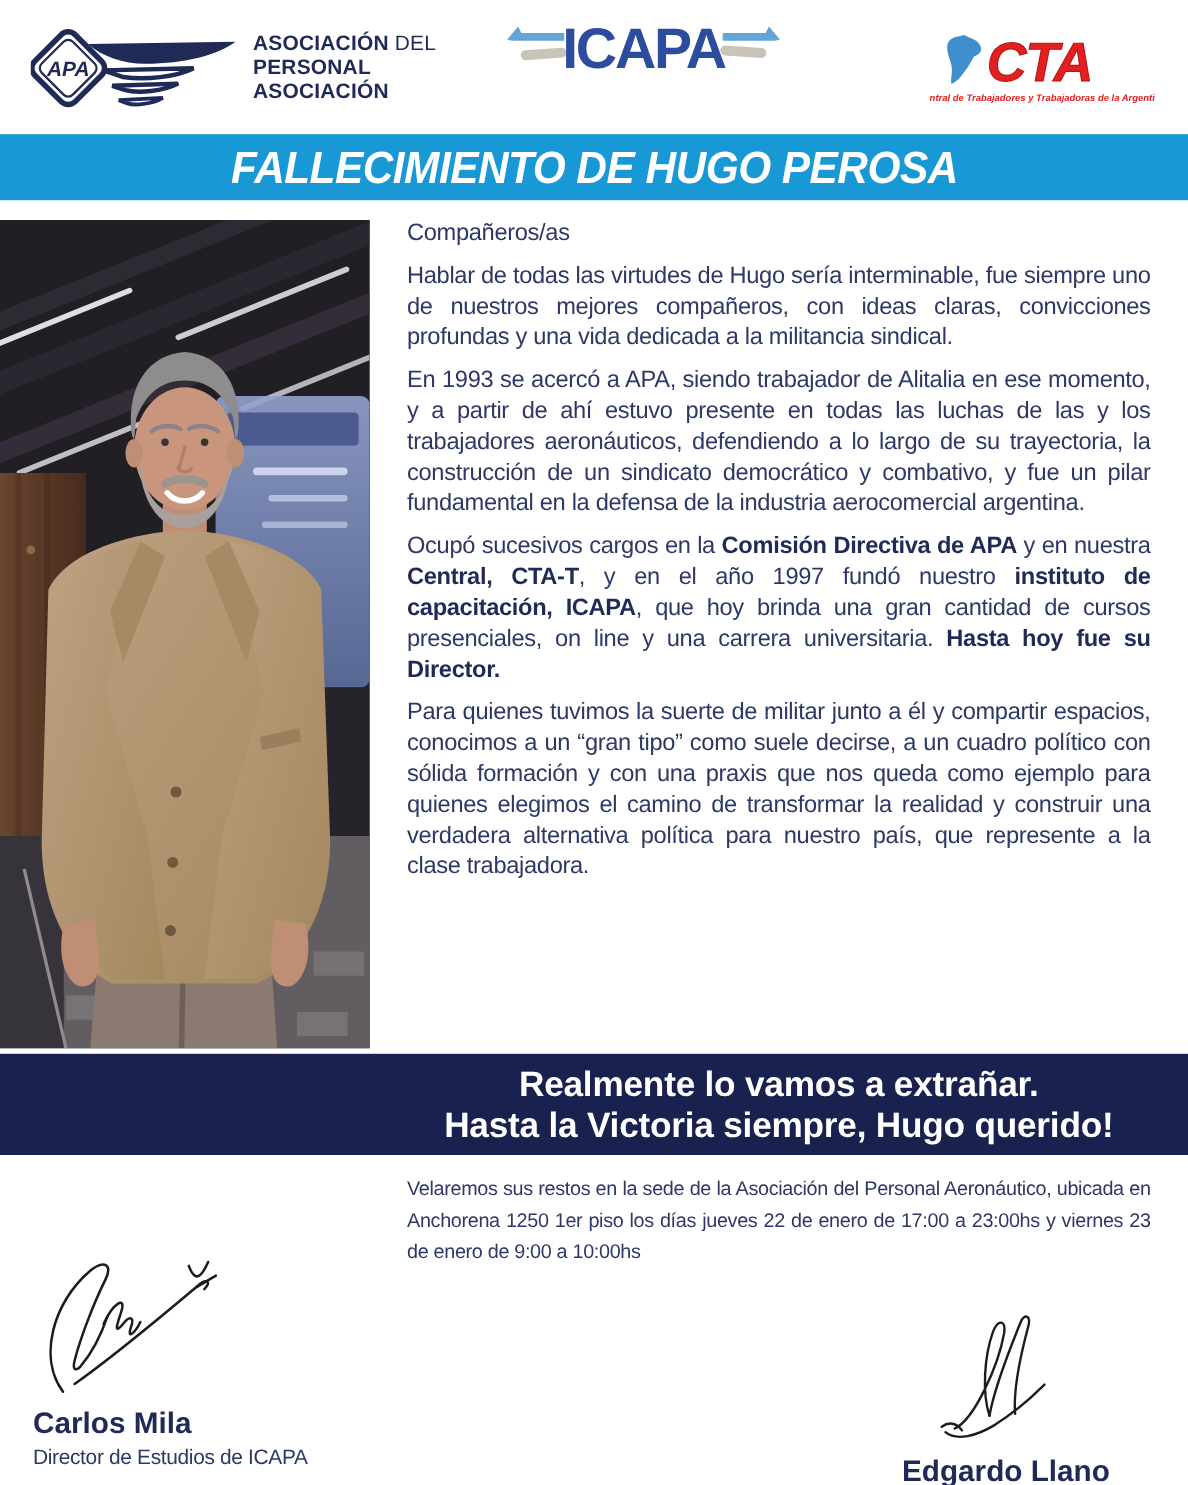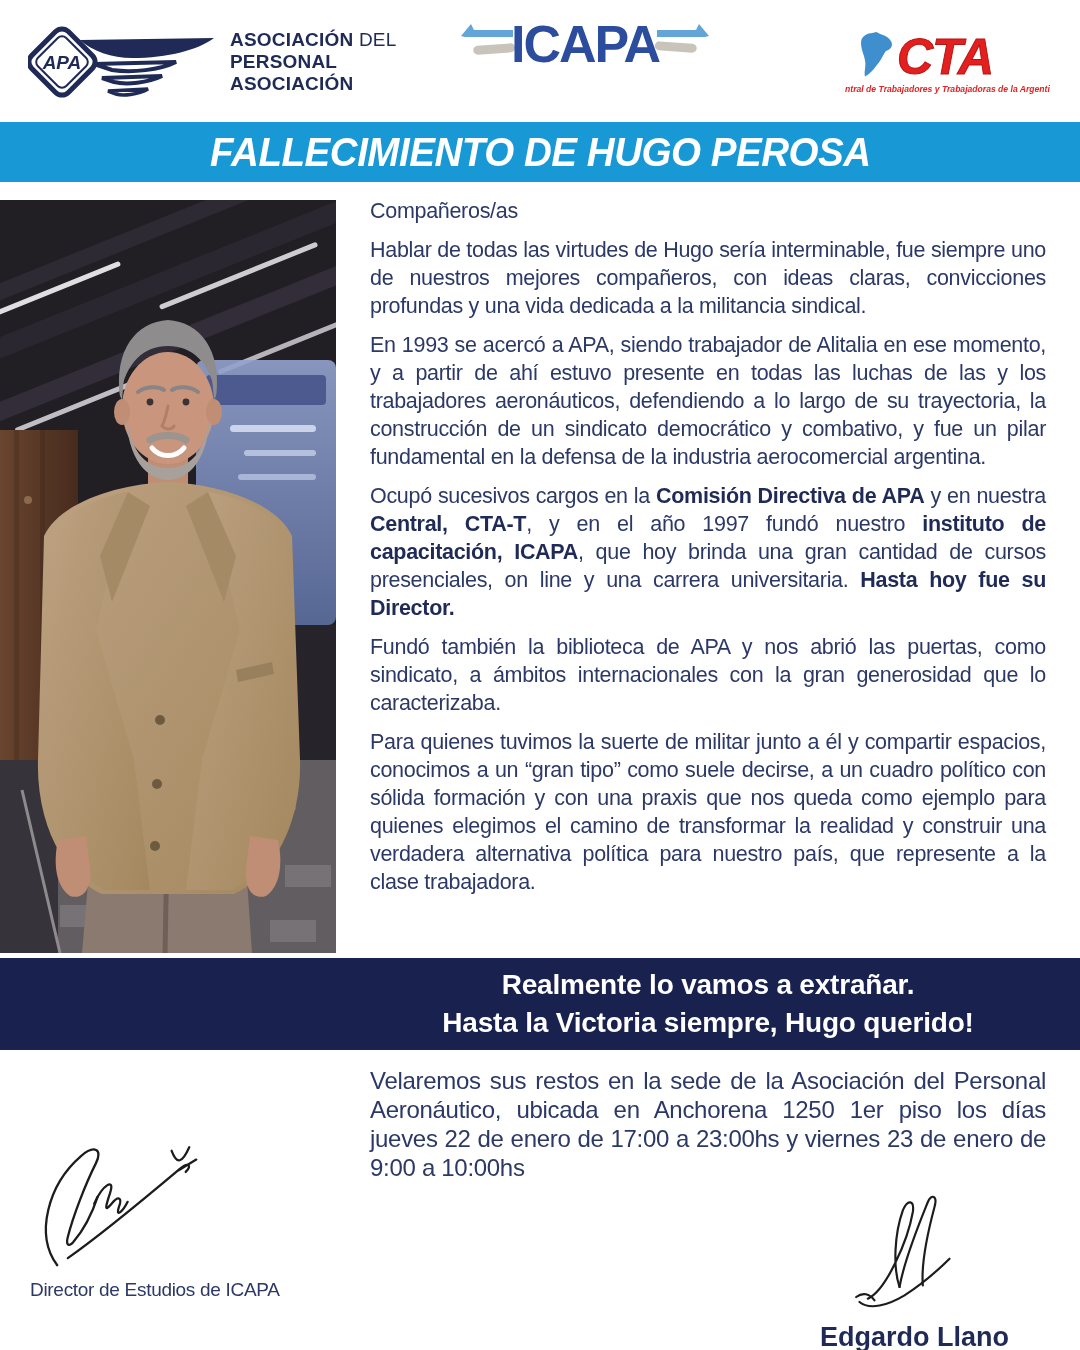--- a/index.html
+++ b/index.html
@@ -31,26 +31,26 @@
 
   
   .content{position:absolute;left:370px;top:197px;width:676px;color:var(--ink,#2c3866);
     font-size:21.5px;line-height:28px;letter-spacing:-.3px;text-align:justify;}
   .content p{margin-bottom:11px;}
   .content strong{color:var(--name,#1f2a56);}
 
   
   .navy-band{position:absolute;left:0;top:958px;width:1080px;height:92px;background:var(--navy,#19214e);}
   .navy-band .inner{margin-left:370px;width:676px;height:100%;display:flex;flex-direction:column;
-    align-items:center;justify-content:center;color:#fff;font-weight:700;font-size:28px;line-height:38px;
+    align-items:center;justify-content:center;color:#fff;font-weight:700;font-size:32px;line-height:38px;
     letter-spacing:-.2px;text-align:center;}
 
   
   .wake{position:absolute;left:370px;top:1066px;width:676px;color:var(--ink,#2c3866);
-    font-size:24px;line-height:29px;letter-spacing:-.3px;text-align:justify;}
+    font-size:18px;line-height:29px;letter-spacing:-.3px;text-align:justify;}
 
   
   .sig{position:absolute;display:flex;flex-direction:column;}
   .sig-left{left:30px;top:1142px;width:340px;}
   .sig-right{left:820px;top:1192px;width:240px;}
   .sig svg{display:block;}
   .sig .name{font-weight:700;color:var(--name,#1f2a56);font-size:27px;line-height:32px;margin-top:4px;}
   .sig .role{color:var(--ink,#2c3866);font-size:19px;line-height:32px;letter-spacing:-.3px;}
   .sig-right .scribble{margin-left:22px;}
 </style>
@@ -234,21 +234,20 @@
       <path d="M150,240 C160,234 176,234 186,240" stroke="#9b948f" stroke-width="7" fill="none" stroke-linecap="round"></path>
       <path d="M152,248 C160,258 176,258 184,248" stroke="#ffffff" stroke-width="5" fill="none" stroke-linecap="round"></path>
     </svg>
   </div>
 
   <div class="content">
       <p><span>Compañeros/as</span></p>
       <p><span>Hablar de todas las virtudes de Hugo sería interminable, fue siempre uno de nuestros mejores compañeros, con ideas claras, convicciones profundas y una vida dedicada a la militancia sindical.</span></p>
       <p><span>En 1993 se acercó a APA, siendo trabajador de Alitalia en ese momento, y a partir de ahí estuvo presente en todas las luchas de las y los trabajadores aeronáuticos, defendiendo a lo largo de su trayectoria, la construcción de un sindicato democrático y combativo, y fue un pilar fundamental en la defensa de la industria aerocomercial argentina.</span></p>
       <p><span>Ocupó sucesivos cargos en la </span><strong>Comisión Directiva de APA</strong><span> y en nuestra </span><strong>Central, CTA-T</strong><span>, y en el año 1997 fundó nuestro </span><strong>instituto de capacitación, ICAPA</strong><span>, que hoy brinda una gran cantidad de cursos presenciales, on line y una carrera universitaria. </span><strong>Hasta hoy fue su Director.</strong></p>
-      <p><span>Fundó también la biblioteca de APA y nos abrió las puertas, como sindicato, a ámbitos internacionales con la gran generosidad que lo caracterizaba.</span></p>
       <p><span>Para quienes tuvimos la suerte de militar junto a él y compartir espacios, conocimos a un “gran tipo” como suele decirse, a un cuadro político con sólida formación y con una praxis que nos queda como ejemplo para quienes elegimos el camino de transformar la realidad y construir una verdadera alternativa política para nuestro país, que represente a la clase trabajadora.</span></p>
     </div>
 
   <div class="navy-band">
     <div class="inner">
       <span>Realmente lo vamos a extrañar.</span>
       <span>Hasta la Victoria siempre, Hugo querido!</span>
     </div>
   </div>
 
@@ -257,20 +256,21 @@
   <div class="sig sig-left">
     <svg class="scribble" width="190" height="132" viewBox="0 0 190 150">
       <g fill="none" stroke="#1c1c1c" stroke-width="2.6" stroke-linecap="round">
         <path d="M18,140 C-8,105 8,48 45,16 C60,3 70,8 62,24 C50,48 36,84 30,108 C28,116 30,120 36,114 C48,100 58,80 64,62"></path>
         <path d="M60,70 C70,48 84,40 78,58 C74,70 70,82 80,70 C88,60 92,64 88,74 C84,86 92,80 98,68"></path>
         <path d="M30,132 C70,104 120,62 158,30 C166,23 172,26 164,34"></path>
         <path d="M148,10 C154,26 160,24 168,6"></path>
         <path d="M156,32 L176,20"></path>
       </g>
     </svg>
+    <div class="name">Carlos Mila</div>
     <div class="role">Director de Estudios de ICAPA</div>
   </div>
 
   <div class="sig sig-right">
     <svg class="scribble" width="130" height="125" viewBox="0 0 130 150">
       <g fill="none" stroke="#1c1c1c" stroke-width="2.6" stroke-linecap="round">
         <path d="M18,128 C40,118 66,58 72,24 C74,10 66,8 60,22 C50,50 48,90 56,114"></path>
         <path d="M56,114 C62,80 82,32 90,12 C94,2 102,4 98,18 C90,48 82,88 84,112"></path>
         <path d="M8,132 C20,142 42,136 62,124 C84,110 102,94 116,80"></path>
         <path d="M4,126 C12,120 20,122 26,130"></path>

